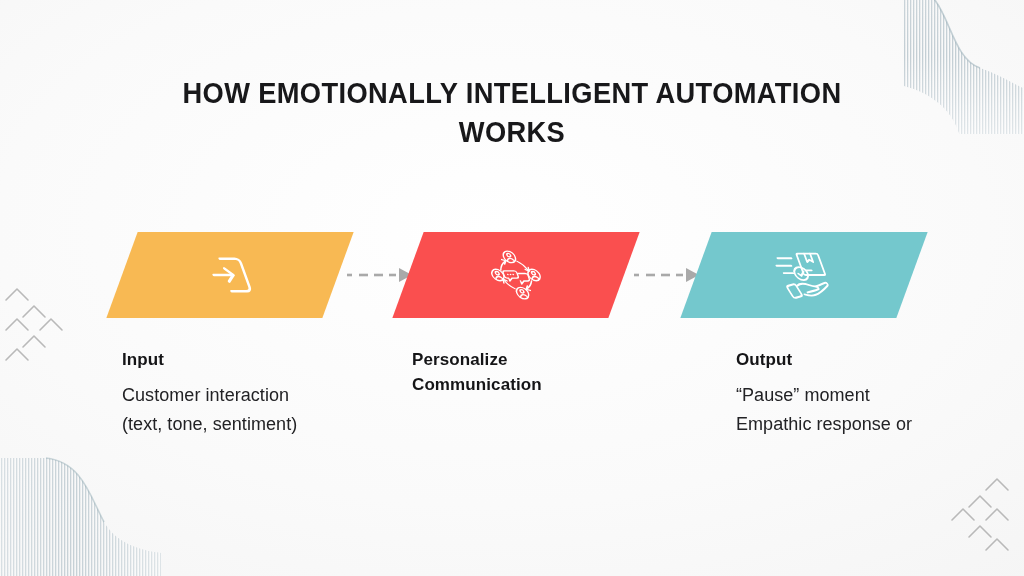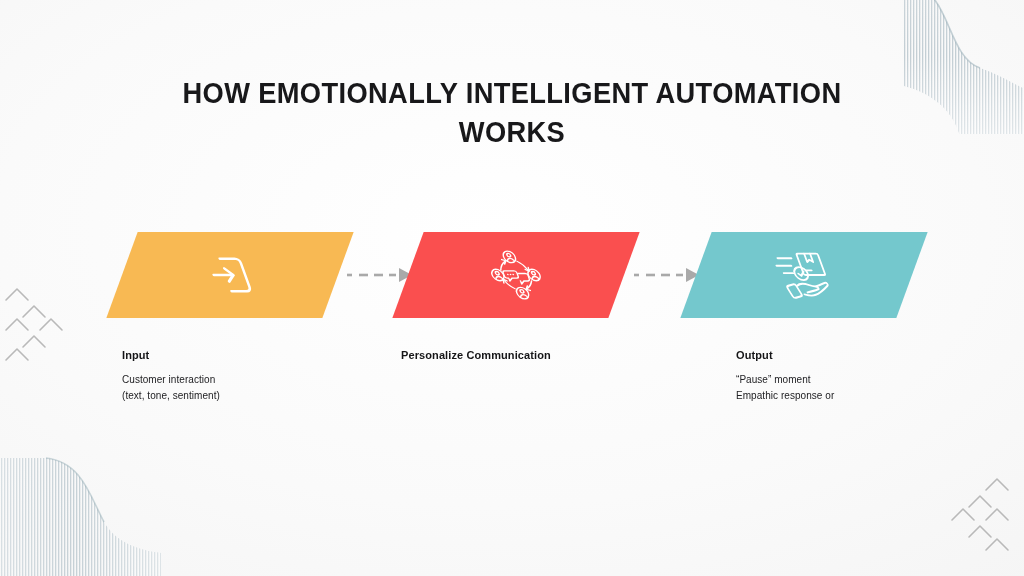--- a/index.html
+++ b/index.html
@@ -113,33 +113,33 @@
     left: 0;
     width: 1024px;
     height: 180px;
   }
   .caption {
     position: absolute;
     top: 0;
     width: 215px;
   }
   #step-caption-0 { left: 122px; }
-  #step-caption-1 { left: 401px; }
+  #step-caption-1 { left: 412px; }
   #step-caption-2 { left: 736px; }
 
   .caption-title {
-    font-size: 11px;
+    font-size: 17px;
     font-weight: bold;
     color: #151517;
     line-height: 1.45;
     letter-spacing: 0.1px;
     margin-bottom: 8px;
   }
   .caption-body {
-    font-size: 10px;
+    font-size: 18px;
     color: #222225;
     line-height: 1.65;
     letter-spacing: 0.05px;
   }
 </style>
 </head>
 <body>
 
 <div id="slide">
 

